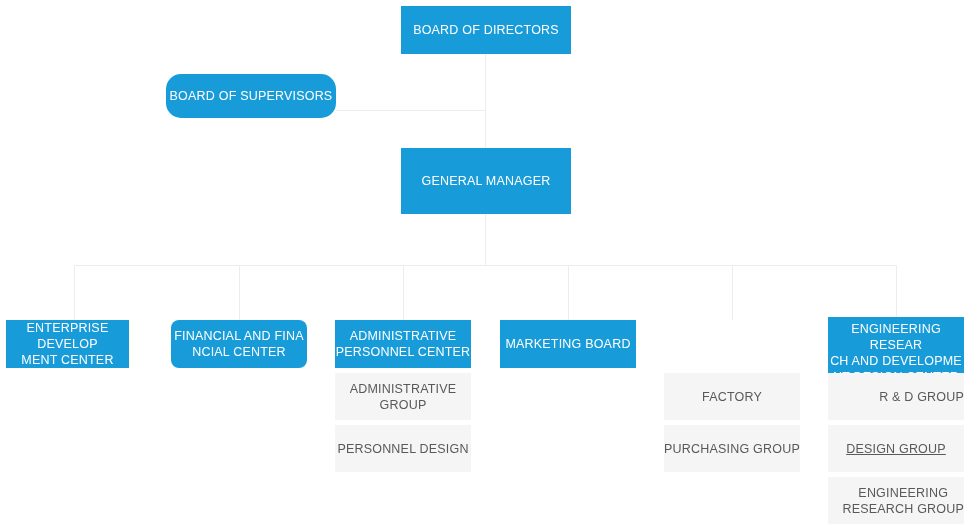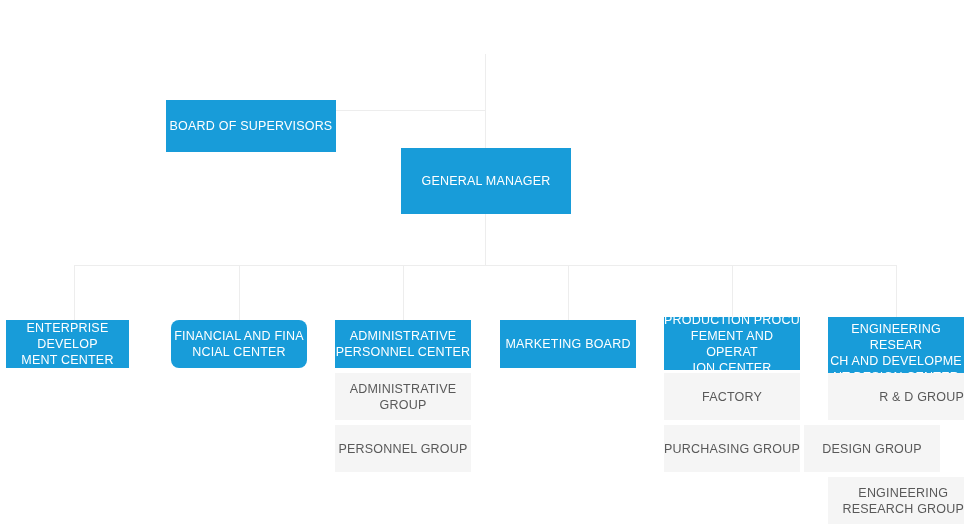--- a/index.html
+++ b/index.html
@@ -46,39 +46,39 @@
     color: var(--subnode-text);
     font-size: 12.5px;
   }
   .connector {
     position: absolute;
     background: var(--connector);
   }
 
   
   .bod  { left: 401px; top: 6px;   width: 170px; height: 48px; }
-  .bos  { left: 166px; top: 100px;  width: 170px; height: 52px; }
+  .bos  { left: 166px; top: 74px;  width: 170px; height: 44px; border-radius: 15px; }
   .gm   { left: 401px; top: 148px; width: 170px; height: 66px; }
 
   
   .d0 { left: 6px;   top: 320px; width: 123px; height: 48px; }
   .d1 { left: 171px; top: 320px; width: 136px; height: 48px; border-radius: 8px; }
   .d2 { left: 335px; top: 320px; width: 136px; height: 48px; }
   .d3 { left: 500px; top: 320px; width: 136px; height: 48px; }
   .d4 { left: 664px; top: 317px; width: 136px; height: 53px; }
   .d5 { left: 828px; top: 317px; width: 136px; height: 71px; }
 
   
   .s2a { left: 335px; top: 373px; width: 136px; height: 47px; }
   .s2b { left: 335px; top: 425px; width: 136px; height: 47px; }
   .s4a { left: 664px; top: 373px; width: 136px; height: 47px; }
   .s4b { left: 664px; top: 425px; width: 136px; height: 47px; }
   .s4c { left: 664px; top: 477px; width: 136px; height: 47px; }
   .s5a { left: 828px; top: 373px; width: 136px; height: 47px; justify-content: flex-end; }
-  .s5b { left: 804px; top: 425px; width: 136px; height: 47px; }
+  .s5b { left: 828px; top: 425px; width: 136px; height: 47px; text-decoration: underline; }
   .s5c { left: 828px; top: 477px; width: 136px; height: 47px; justify-content: flex-end; }
 
   
   .c-bod-gm   { left: 485px; top: 54px;  width: 1px;   height: 108px; }
   .c-bos-h    { left: 336px; top: 110px; width: 150px; height: 1px; }
   .c-gm-down  { left: 485px; top: 211px; width: 1px;   height: 54px; }
   .c-span     { left: 74px;  top: 265px; width: 822px; height: 1px; }
   .c-drop-0   { left: 74px;  top: 265px; width: 1px;   height: 55px; }
   .c-drop-1   { left: 239px; top: 265px; width: 1px;   height: 55px; }
   .c-drop-2   { left: 403px; top: 265px; width: 1px;   height: 55px; }
@@ -95,20 +95,23 @@
   <div class="connector c-bos-h"></div>
   <div class="connector c-gm-down"></div>
   <div class="connector c-span"></div>
   <div class="connector c-drop-0"></div>
   <div class="connector c-drop-1"></div>
   <div class="connector c-drop-2"></div>
   <div class="connector c-drop-3"></div>
   <div class="connector c-drop-4"></div>
   <div class="connector c-drop-5"></div>
 
+  <div class="node blue bod">
+    <span class="label">BOARD OF DIRECTORS</span>
+  </div>
   <div class="node blue bos">
     <span class="label">BOARD OF SUPERVISORS</span>
   </div>
   <div class="node blue gm">
     <span class="label">GENERAL MANAGER</span>
   </div>
 
   <div class="node blue d0">
     <span class="label">ENTERPRISE DEVELOP
 MENT CENTER</span>
@@ -117,37 +120,32 @@
     <span class="label">FINANCIAL AND FINA
 NCIAL CENTER</span>
   </div>
   <div class="node blue d2">
     <span class="label">ADMINISTRATIVE
 PERSONNEL CENTER</span>
   </div>
   <div class="node blue d3">
     <span class="label">MARKETING BOARD</span>
   </div>
-  <div class="node blue d4">
-    <span class="label">PRODUCTION PROCU
-FEMENT AND OPERAT
-ION CENTER</span>
-  </div>
   <div class="node blue d5">
     <span class="label">ENGINEERING RESEAR
 CH AND DEVELOPME
 NT DESIGN CENTER</span>
   </div>
 
   <div class="node gray s2a">
     <span class="label">ADMINISTRATIVE
 GROUP</span>
   </div>
   <div class="node gray s2b">
-    <span class="label">PERSONNEL GROUP</span>
+    <span class="label">PERSONNEL DESIGN</span>
   </div>
 
   <div class="node gray s4a">
     <span class="label">FACTORY</span>
   </div>
   <div class="node gray s4b">
     <span class="label">PURCHASING GROUP</span>
   </div>
 
   <div class="node gray s5a">

